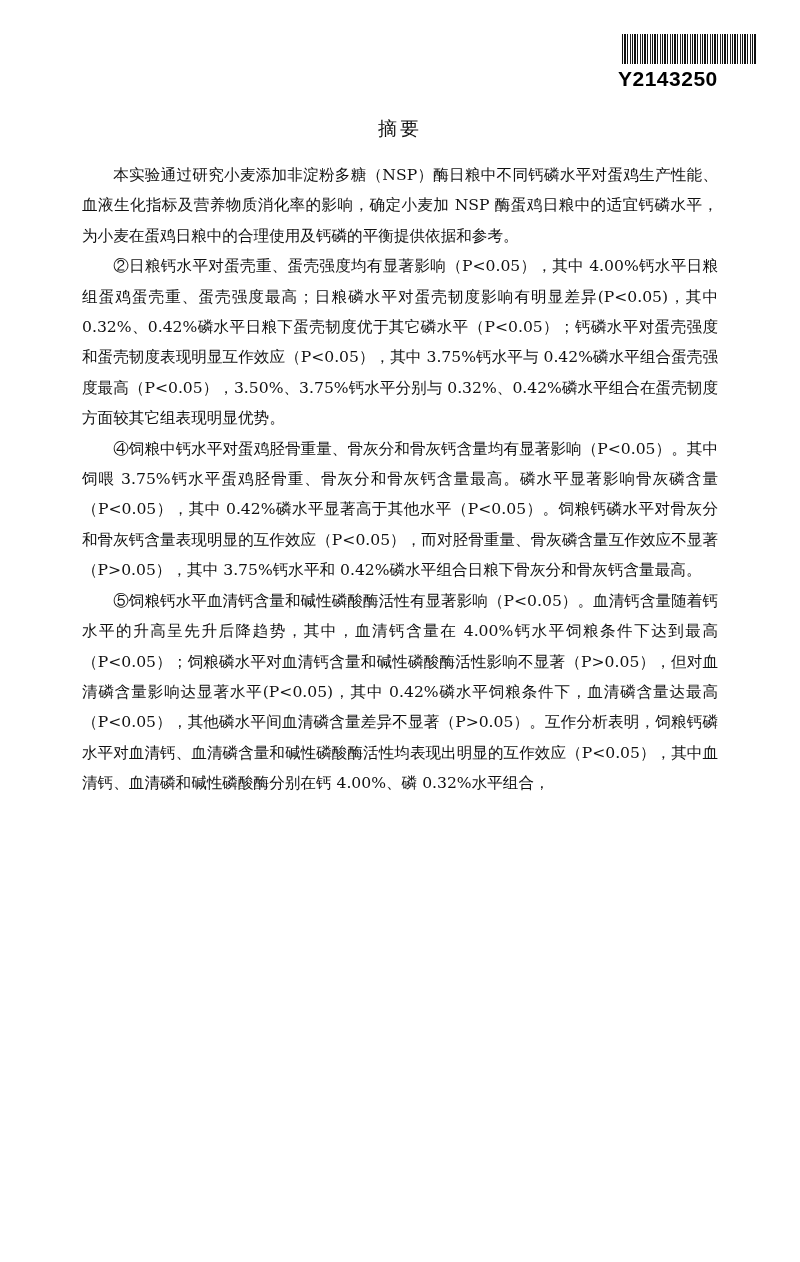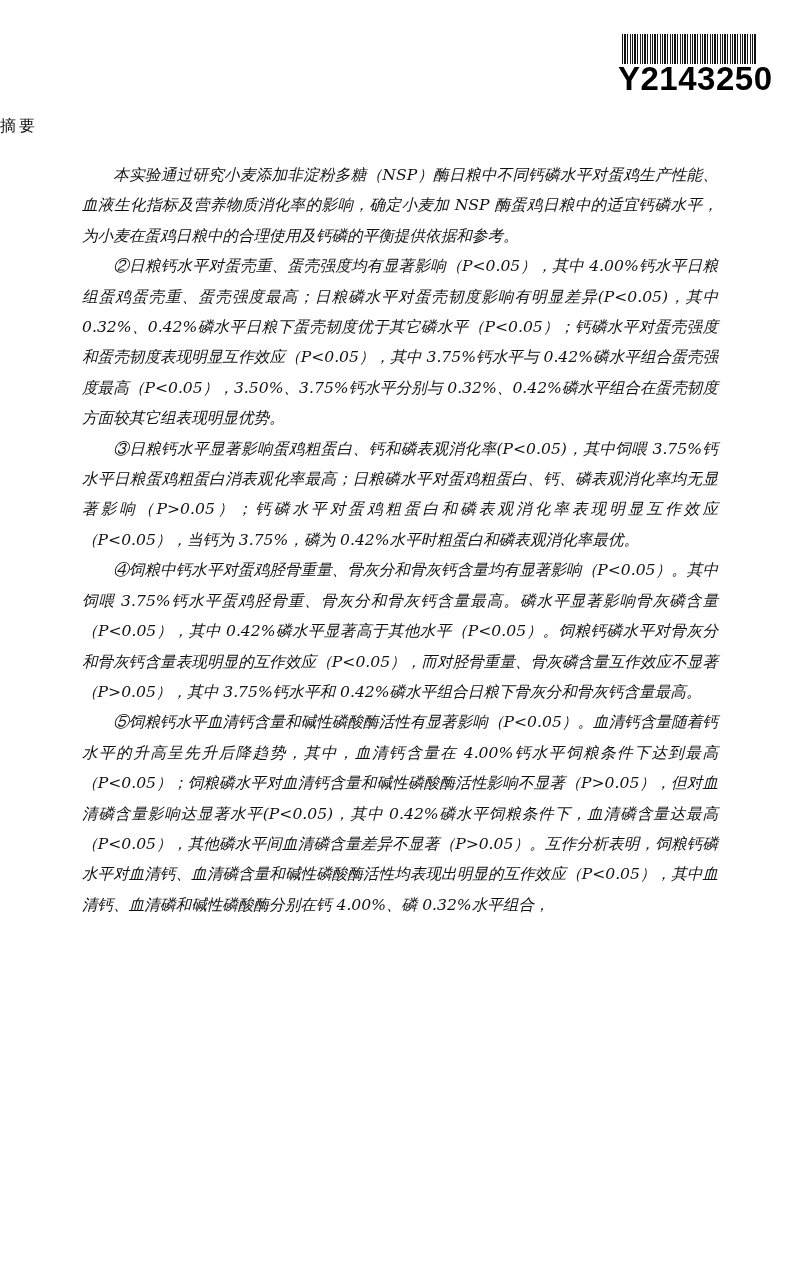--- a/index.html
+++ b/index.html
@@ -2,36 +2,35 @@
 <html><head>
 <meta charset="utf-8">
 <style>
   html, body { margin: 0; padding: 0; background: #ffffff; }
   body { width: 800px; height: 1262px; position: relative; overflow: hidden;
          font-family: "DejaVu Serif", "Liberation Serif", serif; color: #111; }
   .barcode-block { position: absolute; left: 618px; top: 34px; width: 138px; }
   .barcode { height: 30px; width: 134px; margin-left: 4px;
     background: repeating-linear-gradient(90deg, #111 0 1px, #fff 1px 2px, #111 2px 4px, #fff 4px 5px, #111 5px 6px, #fff 6px 8px, #222 8px 9px, #fff 9px 10px); }
   .barcode-num { font-family: "Liberation Sans", "DejaVu Sans", sans-serif; font-weight: bold;
-    font-size: 33px; letter-spacing: 0.5px; line-height: 28px; color: #000; margin-top: 1px; }
-  .title { position: absolute; left: 0; width: 800px; top: 116px; text-align: left;
-    font-size: 16px; letter-spacing: 3px; }
+    font-size: 21px; letter-spacing: 0.5px; line-height: 28px; color: #000; margin-top: 1px; }
+  .title { position: absolute; left: 0; width: 800px; top: 116px; text-align: center;
+    font-size: 19px; letter-spacing: 3px; }
   .content { position: absolute; left: 82px; top: 160px; width: 636px; }
   .para { font-size: 15.6px; line-height: 30.4px; margin: 0; text-align: justify;
-    text-indent: 2em; text-justify: inter-character; font-style: italic; }
+    text-indent: 2em; text-justify: inter-character; }
 </style>
 </head>
 <body>
 
 <div class="barcode-block">
   <div class="barcode"></div>
   <div class="barcode-num">Y2143250</div>
 </div>
 
 <div class="title">摘要</div>
 
 <div class="content">
   <p class="para">本实验通过研究小麦添加非淀粉多糖（NSP）酶日粮中不同钙磷水平对蛋鸡生产性能、血液生化指标及营养物质消化率的影响，确定小麦加 NSP 酶蛋鸡日粮中的适宜钙磷水平，为小麦在蛋鸡日粮中的合理使用及钙磷的平衡提供依据和参考。</p>
   <p class="para">②日粮钙水平对蛋壳重、蛋壳强度均有显著影响（P&lt;0.05），其中 4.00%钙水平日粮组蛋鸡蛋壳重、蛋壳强度最高；日粮磷水平对蛋壳韧度影响有明显差异(P&lt;0.05)，其中 0.32%、0.42%磷水平日粮下蛋壳韧度优于其它磷水平（P&lt;0.05）；钙磷水平对蛋壳强度和蛋壳韧度表现明显互作效应（P&lt;0.05），其中 3.75%钙水平与 0.42%磷水平组合蛋壳强度最高（P&lt;0.05），3.50%、3.75%钙水平分别与 0.32%、0.42%磷水平组合在蛋壳韧度方面较其它组表现明显优势。</p>
-  <p class="para">③日粮钙水平显著影响蛋鸡粗蛋白、钙和磷表观消化率(P&lt;0.05)，其中饲喂 3.75%钙水平日粮蛋鸡粗蛋白消表观化率最高；日粮磷水平对蛋鸡粗蛋白、钙、磷表观消化率均无显著影响（P&gt;0.05）；钙磷水平对蛋鸡粗蛋白和磷表观消化率表现明显互作效应（P&lt;0.05），当钙为 3.75%，磷为 0.42%水平时粗蛋白和磷表观消化率最优。</p>
   <p class="para">④饲粮中钙水平对蛋鸡胫骨重量、骨灰分和骨灰钙含量均有显著影响（P&lt;0.05）。其中饲喂 3.75%钙水平蛋鸡胫骨重、骨灰分和骨灰钙含量最高。磷水平显著影响骨灰磷含量（P&lt;0.05），其中 0.42%磷水平显著高于其他水平（P&lt;0.05）。饲粮钙磷水平对骨灰分和骨灰钙含量表现明显的互作效应（P&lt;0.05），而对胫骨重量、骨灰磷含量互作效应不显著（P&gt;0.05），其中 3.75%钙水平和 0.42%磷水平组合日粮下骨灰分和骨灰钙含量最高。</p>
   <p class="para">⑤饲粮钙水平血清钙含量和碱性磷酸酶活性有显著影响（P&lt;0.05）。血清钙含量随着钙水平的升高呈先升后降趋势，其中，血清钙含量在 4.00%钙水平饲粮条件下达到最高（P&lt;0.05）；饲粮磷水平对血清钙含量和碱性磷酸酶活性影响不显著（P&gt;0.05），但对血清磷含量影响达显著水平(P&lt;0.05)，其中 0.42%磷水平饲粮条件下，血清磷含量达最高（P&lt;0.05），其他磷水平间血清磷含量差异不显著（P&gt;0.05）。互作分析表明，饲粮钙磷水平对血清钙、血清磷含量和碱性磷酸酶活性均表现出明显的互作效应（P&lt;0.05），其中血清钙、血清磷和碱性磷酸酶分别在钙 4.00%、磷 0.32%水平组合，</p>
 </div>
 
 </body></html>

